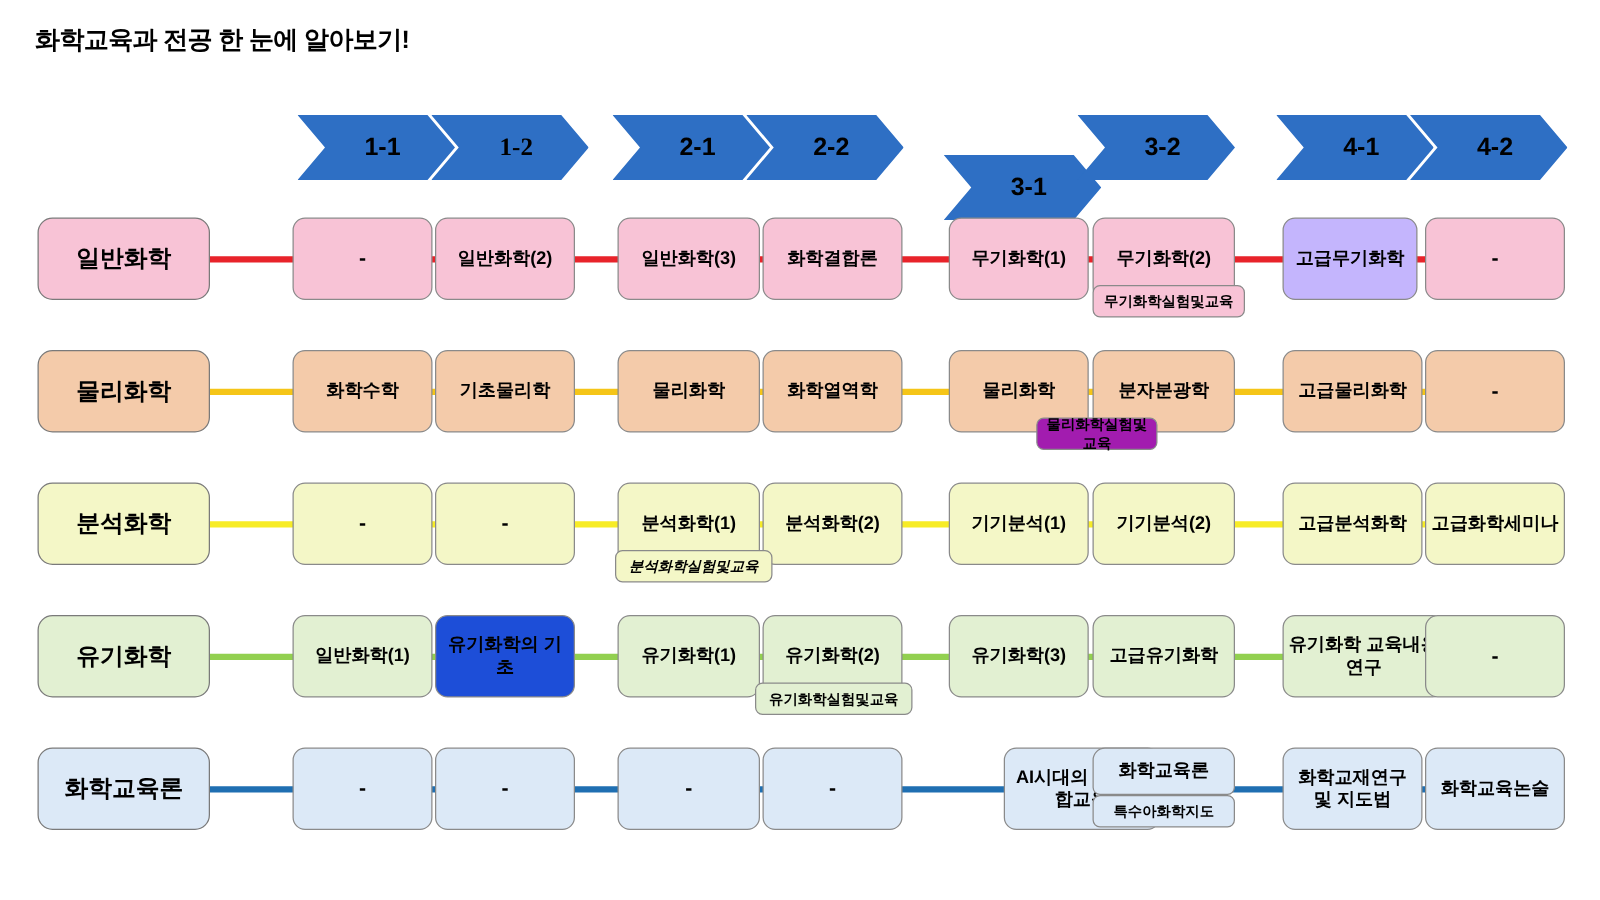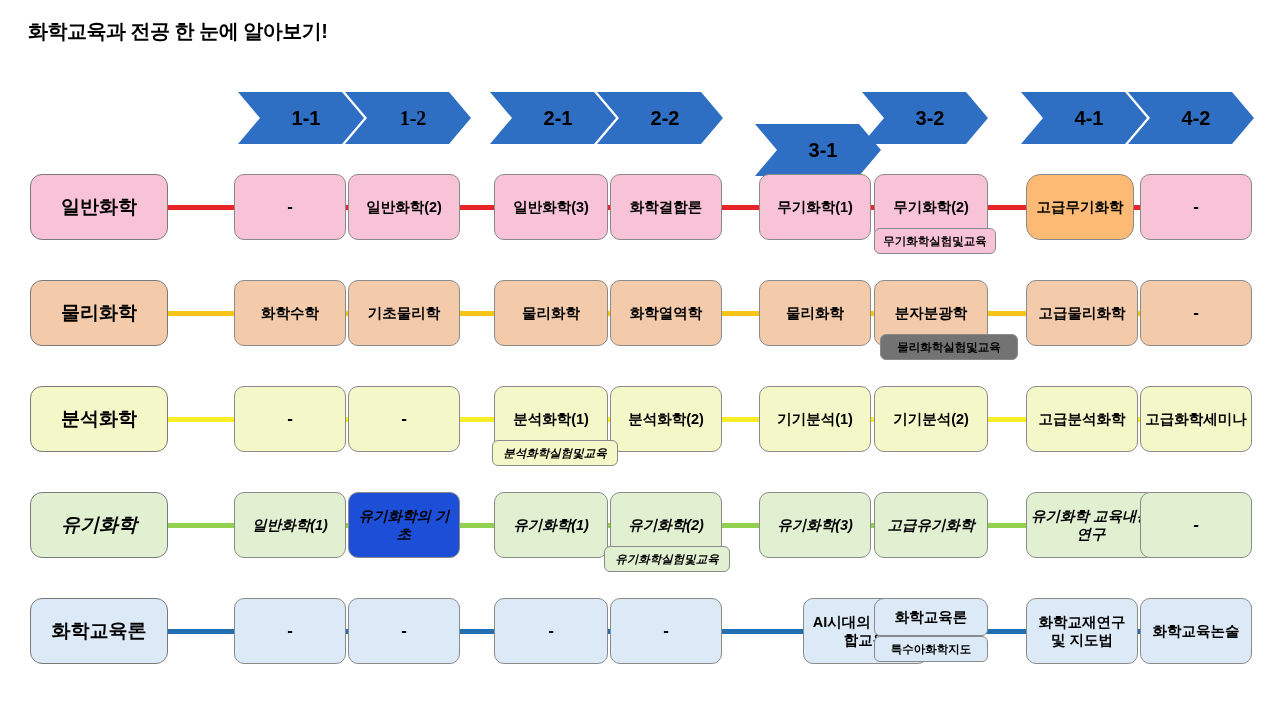--- a/index.html
+++ b/index.html
@@ -142,50 +142,50 @@
     <div class="row" style="top: 174px;">
       <div class="row-line" style="background: rgb(232, 35, 42);"></div>
       <div class="track-label" style="background: rgb(248, 195, 214);">일반화학</div>
       <div class="cell empty" style="left: 234px; width: 112px; background: rgb(248, 195, 214);">-</div>
       <div class="cell" style="left: 348px; width: 112px; background: rgb(248, 195, 214);">일반화학(2)</div>
       <div class="cell" style="left: 494px; width: 114px; background: rgb(248, 195, 214);">일반화학(3)</div>
       <div class="cell" style="left: 610px; width: 112px; background: rgb(248, 195, 214);">화학결합론</div>
       <div class="cell" style="left: 759px; width: 112px; background: rgb(248, 195, 214);">무기화학(1)</div>
       <div class="cell" style="left: 874px; width: 114px; background: rgb(248, 195, 214);">무기화학(2)</div>
       <div class="sub" style="left: 874px; width: 122px; top: 54px; background: rgb(248, 195, 214);">무기화학실험및교육</div>
-      <div class="cell" style="left: 1026px; width: 108px; background: #fdba74; border-radius: 14px;">고급무기화학</div>
+      <div class="cell" style="left: 1026px; width: 108px; background: #c4b5fd;">고급무기화학</div>
       <div class="cell empty" style="left: 1140px; width: 112px; background: rgb(248, 195, 214);">-</div>
     </div>
     <div class="row" style="top: 280px;">
       <div class="row-line" style="background: rgb(245, 197, 24);"></div>
       <div class="track-label" style="background: rgb(244, 203, 170);">물리화학</div>
       <div class="cell" style="left: 234px; width: 112px; background: rgb(244, 203, 170);">화학수학</div>
       <div class="cell" style="left: 348px; width: 112px; background: rgb(244, 203, 170);">기초물리학</div>
       <div class="cell" style="left: 494px; width: 114px; background: rgb(244, 203, 170);">물리화학</div>
       <div class="cell" style="left: 610px; width: 112px; background: rgb(244, 203, 170);">화학열역학</div>
       <div class="cell" style="left: 759px; width: 112px; background: rgb(244, 203, 170);">물리화학</div>
       <div class="cell" style="left: 874px; width: 114px; background: rgb(244, 203, 170);">분자분광학</div>
-      <div class="sub" style="left: 880px; width: 138px; top: 54px; background: #737373;">물리화학실험및교육</div>
+      <div class="sub" style="left: 829px; width: 97px; top: 54px; background: #a21caf;">물리화학실험및교육</div>
       <div class="cell" style="left: 1026px; width: 112px; background: rgb(244, 203, 170);">고급물리화학</div>
       <div class="cell empty" style="left: 1140px; width: 112px; background: rgb(244, 203, 170);">-</div>
     </div>
     <div class="row" style="top: 386px;">
       <div class="row-line" style="background: rgb(247, 236, 38);"></div>
       <div class="track-label" style="background: rgb(244, 247, 199);">분석화학</div>
       <div class="cell empty" style="left: 234px; width: 112px; background: rgb(244, 247, 199);">-</div>
       <div class="cell empty" style="left: 348px; width: 112px; background: rgb(244, 247, 199);">-</div>
       <div class="cell" style="left: 494px; width: 114px; background: rgb(244, 247, 199);">분석화학(1)</div>
       <div class="sub" style="left: 492px; width: 126px; top: 54px; background: rgb(244, 247, 199); font-style: italic;">분석화학실험및교육</div>
       <div class="cell" style="left: 610px; width: 112px; background: rgb(244, 247, 199);">분석화학(2)</div>
       <div class="cell" style="left: 759px; width: 112px; background: rgb(244, 247, 199);">기기분석(1)</div>
       <div class="cell" style="left: 874px; width: 114px; background: rgb(244, 247, 199);">기기분석(2)</div>
       <div class="cell" style="left: 1026px; width: 112px; background: rgb(244, 247, 199);">고급분석화학</div>
       <div class="cell" style="left: 1140px; width: 112px; background: rgb(244, 247, 199);">고급화학세미나</div>
     </div>
-    <div class="row" style="top: 492px; font-style: italic;">
+    <div class="row" style="top: 492px;">
       <div class="row-line" style="background: rgb(146, 208, 80);"></div>
       <div class="track-label" style="background: rgb(226, 240, 210);">유기화학</div>
       <div class="cell" style="left: 234px; width: 112px; background: rgb(226, 240, 210);">일반화학(1)</div>
       <div class="cell" style="left: 348px; width: 112px; background: #1d4ed8;">유기화학의 기초</div>
       <div class="cell" style="left: 494px; width: 114px; background: rgb(226, 240, 210);">유기화학(1)</div>
       <div class="cell" style="left: 610px; width: 112px; background: rgb(226, 240, 210);">유기화학(2)</div>
       <div class="sub" style="left: 604px; width: 126px; top: 54px; background: rgb(226, 240, 210);">유기화학실험및교육</div>
       <div class="cell" style="left: 759px; width: 112px; background: rgb(226, 240, 210);">유기화학(3)</div>
       <div class="cell" style="left: 874px; width: 114px; background: rgb(226, 240, 210);">고급유기화학</div>
       <div class="cell" style="left: 1026px; width: 130px; background: rgb(226, 240, 210);">유기화학 교육내용연구</div>

